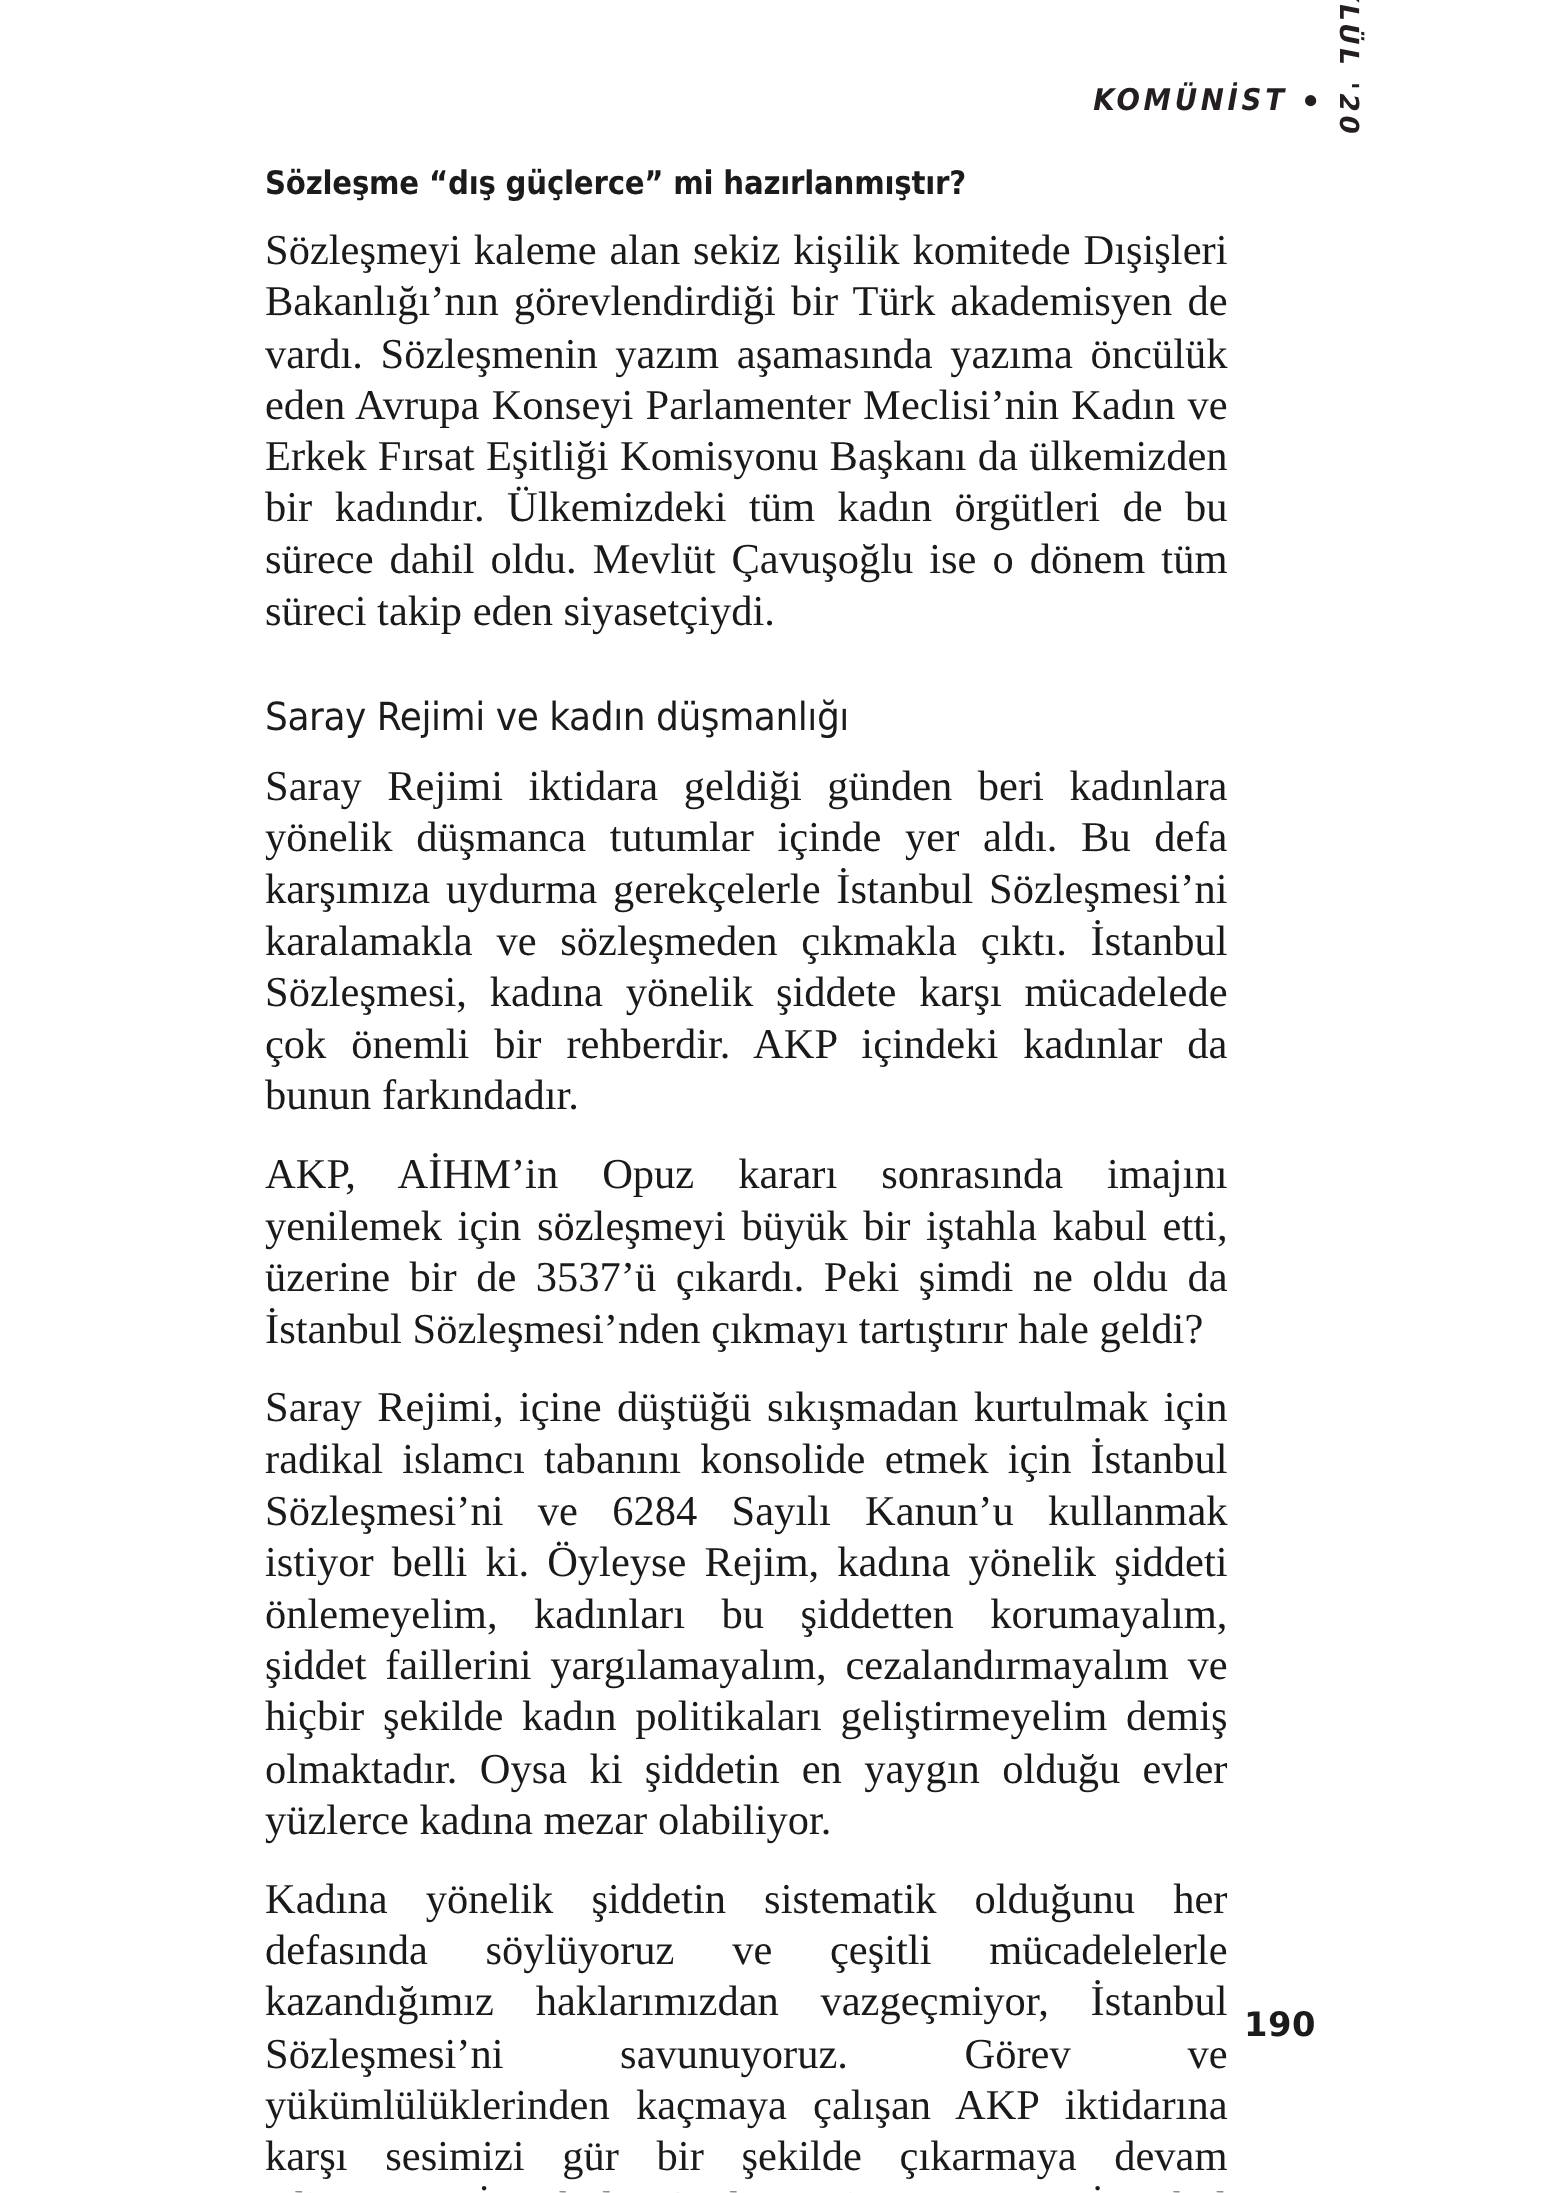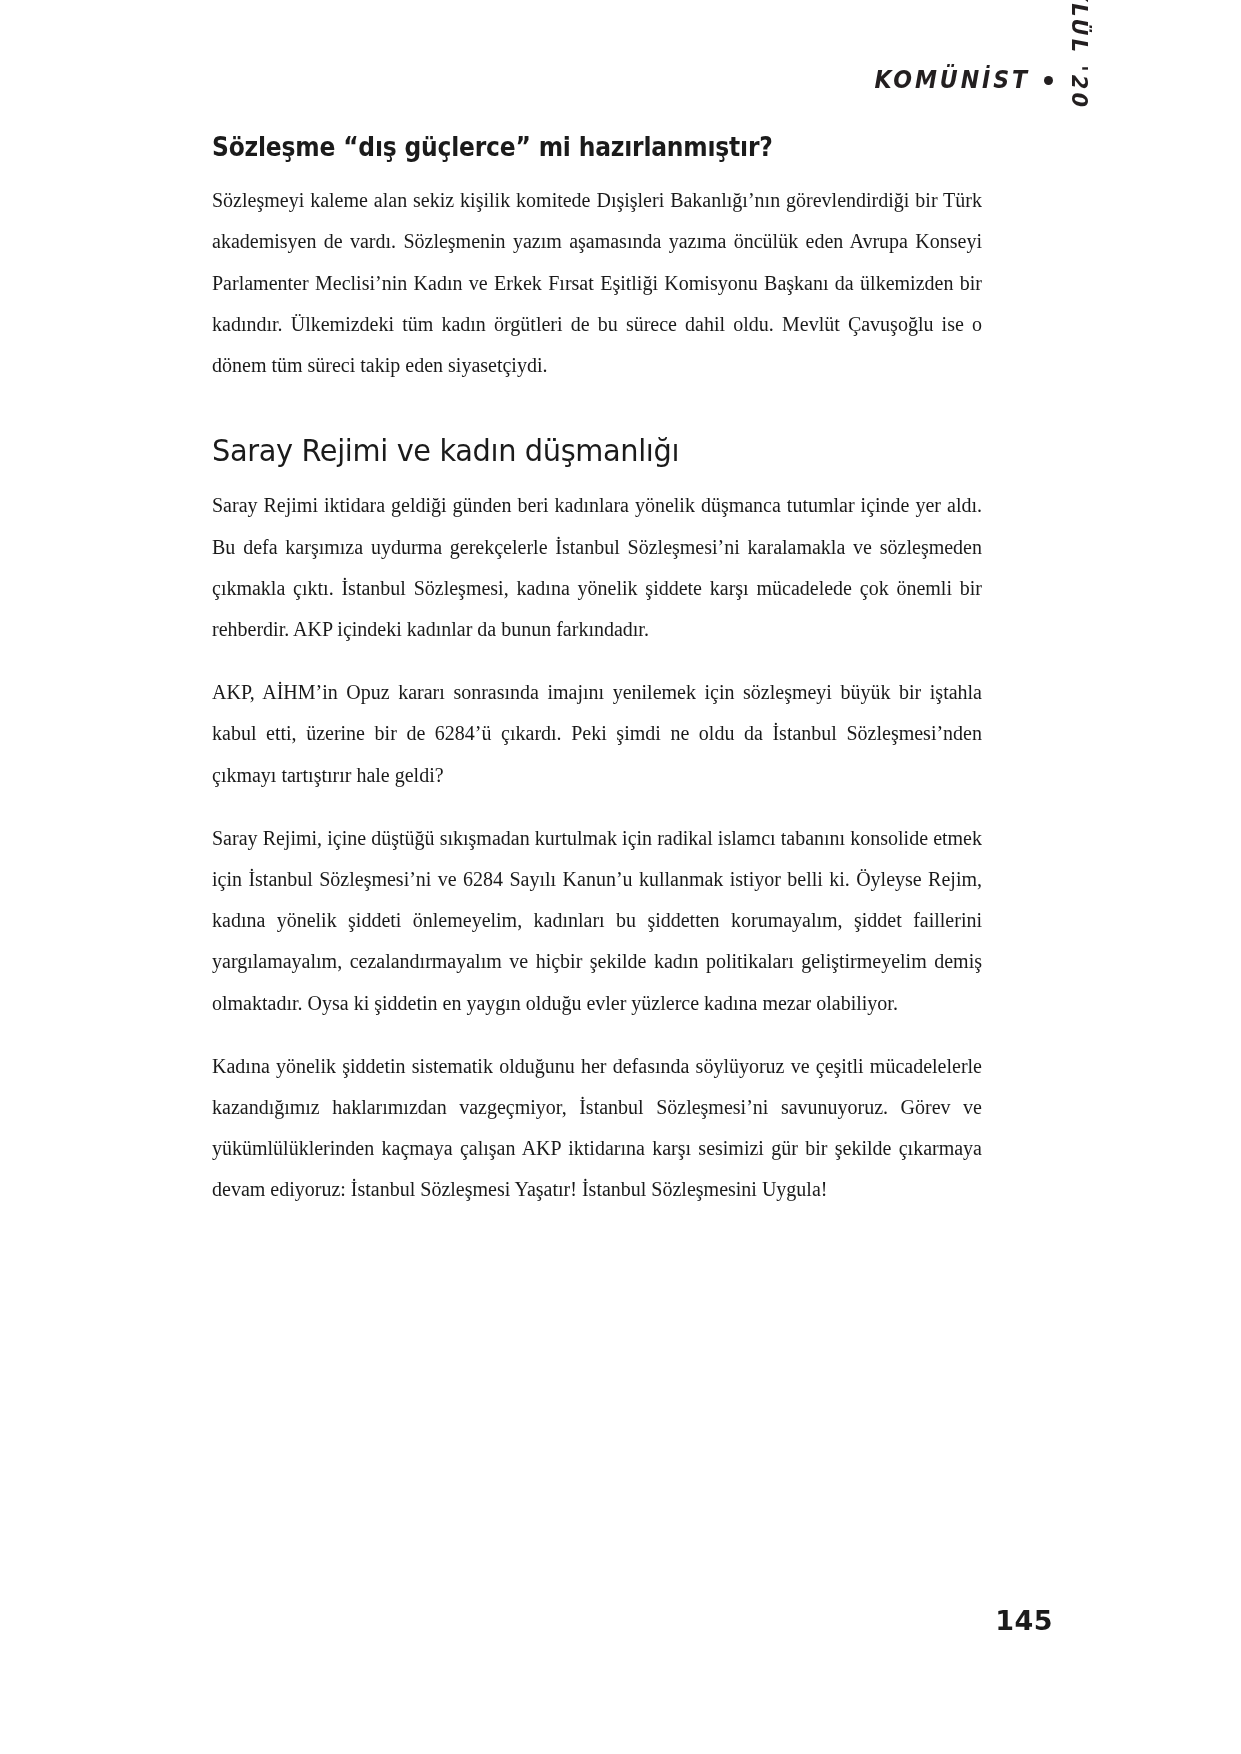--- a/index.html
+++ b/index.html
@@ -91,21 +91,21 @@
     letter-spacing: -0.4px;
     color: #1b1b1b;
     margin: 46px 0 16px 0;
     transform: scaleX(0.93);
     transform-origin: left center;
     white-space: nowrap;
   }
 
   p.body-par {
     font-family: "Liberation Serif", serif;
-    font-size: 20px;
+    font-size: 34px;
     line-height: 41.2px;
     text-align: justify;
     text-justify: inter-word;
     margin: 0 0 22px 0;
     color: #1a1a1a;
     hyphens: manual;
   }
   p.body-par:last-of-type { margin-bottom: 0; }
 
   
@@ -135,23 +135,23 @@
   <div class="column">
 
     <h2 class="heading-condensed">Sözleşme “dış güçlerce” mi hazırlanmıştır?</h2>
 
     <p class="body-par">Sözleşmeyi kaleme alan sekiz kişilik komitede Dışişleri Bakanlığı’nın görevlendirdiği bir Türk akademisyen de vardı. Sözleşmenin yazım aşamasında yazıma öncülük eden Avrupa Konseyi Parlamenter Meclisi’nin Kadın ve Erkek Fırsat Eşitliği Komisyonu Başkanı da ülkemizden bir kadındır. Ülkemizdeki tüm kadın örgütleri de bu sürece dahil oldu. Mevlüt Çavuşoğlu ise o dönem tüm süreci takip eden siyasetçiydi.</p>
 
     <h2 class="heading-section">Saray Rejimi ve kadın düşmanlığı</h2>
 
     <p class="body-par">Saray Rejimi iktidara geldiği günden beri kadınlara yönelik düşmanca tutumlar içinde yer aldı. Bu defa karşımıza uydurma gerekçelerle İstanbul Sözleşmesi’ni karalamakla ve sözleşmeden çıkmakla çıktı. İstanbul Sözleşmesi, kadına yönelik şiddete karşı mücadelede çok önemli bir rehberdir. AKP içindeki kadınlar da bunun farkındadır.</p>
 
-    <p class="body-par">AKP, AİHM’in Opuz kararı sonrasında imajını yenilemek için sözleşmeyi büyük bir iştahla kabul etti, üzerine bir de 6284’ü çıkardı. Peki şimdi ne oldu da İstanbul Sözleşmesi’nden çıkmayı tartıştırır hale geldi?</p>
+    <p class="body-par">AKP, AİHM’in Opuz kararı sonrasında imajını yenilemek için sözleşmeyi büyük bir iştahla kabul etti, üzerine bir de 3537’ü çıkardı. Peki şimdi ne oldu da İstanbul Sözleşmesi’nden çıkmayı tartıştırır hale geldi?</p>
 
     <p class="body-par">Saray Rejimi, içine düştüğü sıkışmadan kurtulmak için radikal islamcı tabanını konsolide etmek için İstanbul Sözleşmesi’ni ve 6284 Sayılı Kanun’u kullanmak istiyor belli ki. Öyleyse Rejim, kadına yönelik şiddeti önlemeyelim, kadınları bu şiddetten korumayalım, şiddet faillerini yargılamayalım, cezalandırmayalım ve hiçbir şekilde kadın politikaları geliştirmeyelim demiş olmaktadır. Oysa ki şiddetin en yaygın olduğu evler yüzlerce kadına mezar olabiliyor.</p>
 
     <p class="body-par">Kadına yönelik şiddetin sistematik olduğunu her defasında söylüyoruz ve çeşitli mücadelelerle kazandığımız haklarımızdan vazgeçmiyor, İstanbul Sözleşmesi’ni savunuyoruz. Görev ve yükümlülüklerinden kaçmaya çalışan AKP iktidarına karşı sesimizi gür bir şekilde çıkarmaya devam ediyoruz: İstanbul Sözleşmesi Yaşatır! İstanbul Sözleşmesini Uygula!</p>
 
   </div>
 
-  <div class="folio">145</div>
+  <div class="folio">190</div>
 
 </div>
 
 </body></html>

